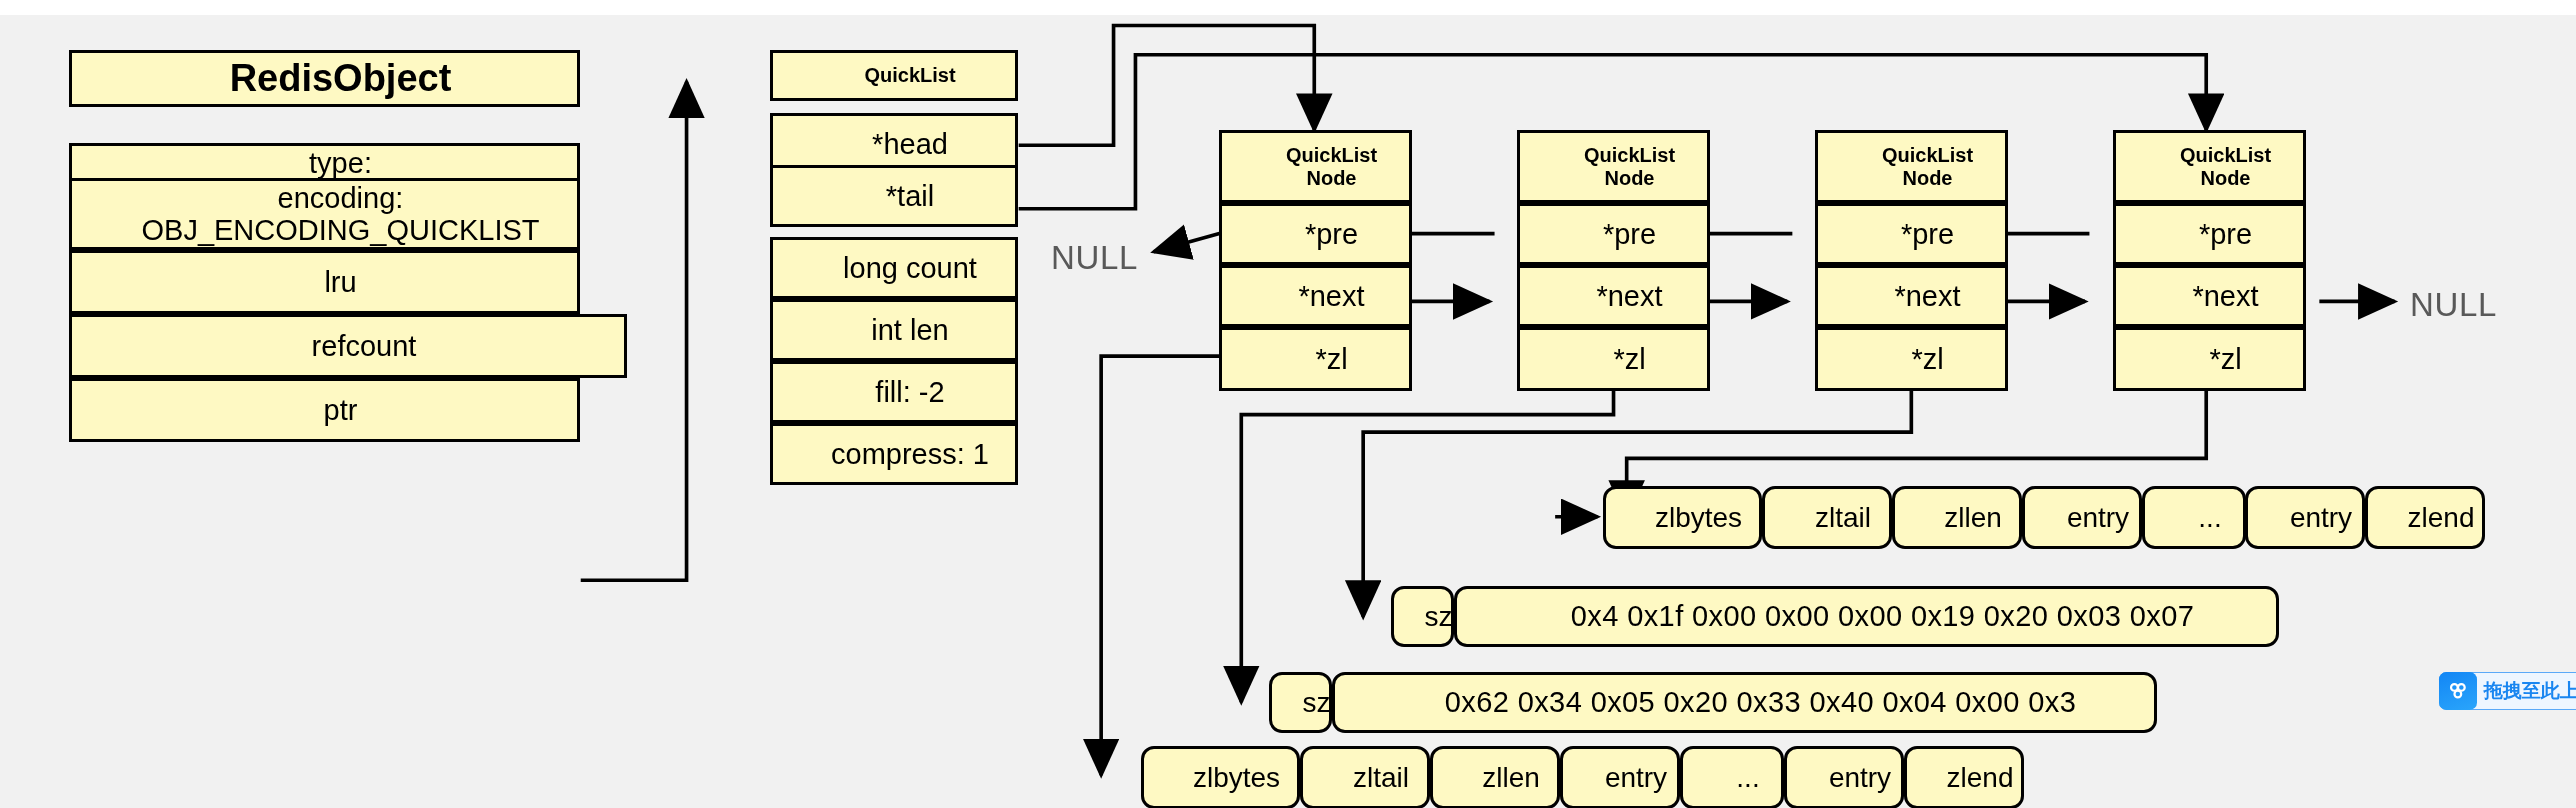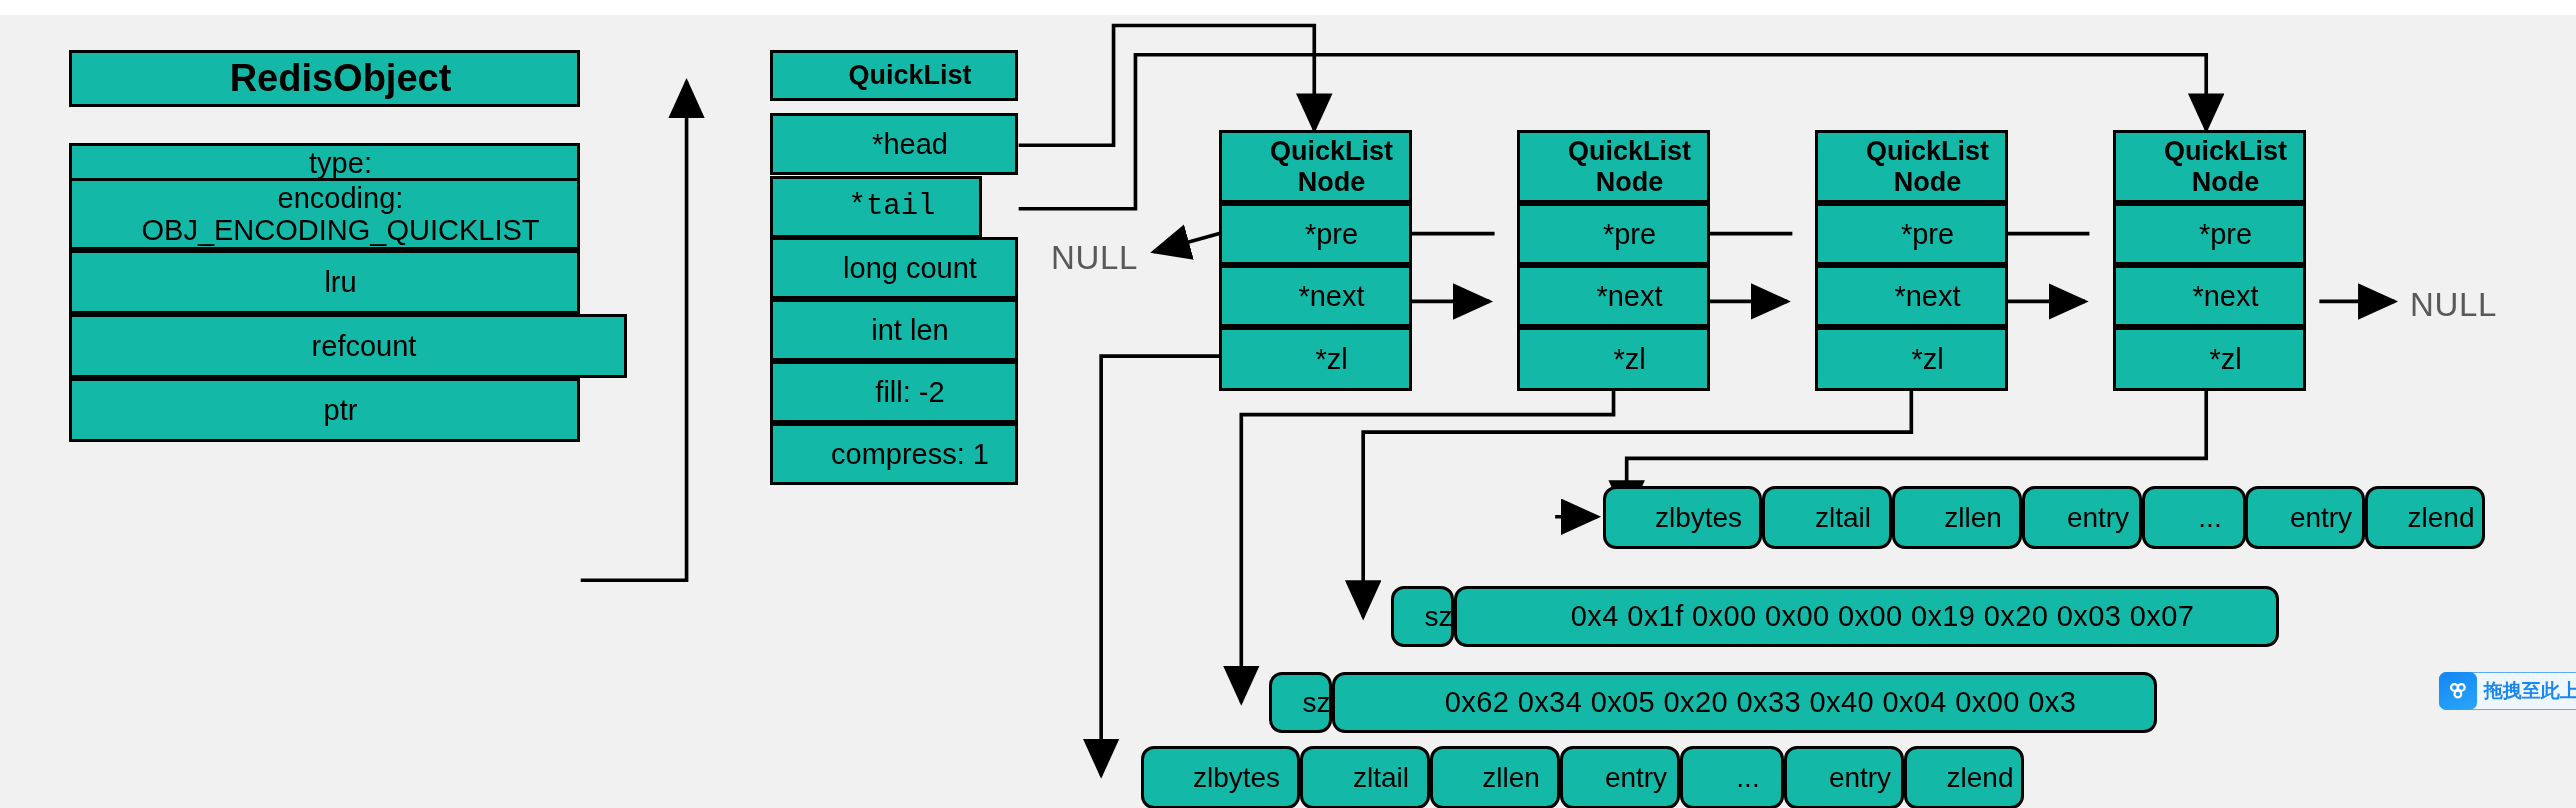--- a/index.html
+++ b/index.html
@@ -23,37 +23,37 @@
     background: #ffffff;
   }
   svg.layer {
     position: absolute;
     left: 0; top: 0;
     width: 2576px;
     height: 808px;
   }
   .cell {
     position: absolute;
-    background: #14b8a6;
+    background: #fef9c3;
     border: 3.7px solid #000000;
     box-sizing: border-box;
     display: flex;
     align-items: center;
     justify-content: center;
     text-align: center;
     color: #000000;
     line-height: 1.12;
     white-space: pre-line;
     padding-left: 32px;
   }
   .cell.rounded {
     border-radius: 13px;
   }
   .t-title { font-size: 38px; font-weight: bold; }
-  .t-node-title { font-size: 27px; font-weight: bold; }
+  .t-node-title { font-size: 20px; font-weight: bold; }
   .t-field { font-size: 29px; }
   .t-small { font-size: 28px; }
   .t-hex { font-size: 29px; letter-spacing: 0.4px; }
   .nulltext {
     position: absolute;
     color: #595959;
     font-size: 33px;
     letter-spacing: 0.7px;
   }
   
@@ -177,21 +177,21 @@
     <div class="cell t-field" style="left:69px; top:178px; width:511px; height:72px;">encoding:
 OBJ_ENCODING_QUICKLIST</div>
     <div class="cell t-field" style="left:69px; top:250px; width:511px; height:64px;">lru</div>
     <div class="cell t-field" style="left:69px; top:314px; width:558px; height:64px;">refcount</div>
     <div class="cell t-field" style="left:69px; top:378px; width:511px; height:64px;">ptr</div>
   </div>
 
   <div>
     <div class="cell t-node-title" style="left:770px; top:50px; width:248px; height:51px;">QuickList</div>
     <div class="cell t-field" style="left:770px; top:113px; width:248px; height:62px;">*head</div>
-    <div class="cell t-field" style="left:770px; top:176px; width:212px; height:62px;font-family:Liberation Mono, monospace;">*tail</div>
+    <div class="cell t-field" style="left:770px; top:165px; width:248px; height:62px;">*tail</div>
     <div class="cell t-field" style="left:770px; top:237px; width:248px; height:62px;">long count</div>
     <div class="cell t-field" style="left:770px; top:299px; width:248px; height:62px;">int len</div>
     <div class="cell t-field" style="left:770px; top:361px; width:248px; height:62px;">fill: -2</div>
     <div class="cell t-field" style="left:770px; top:423px; width:248px; height:62px;">compress: 1</div>
   </div>
 
   <div>
     <div class="cell t-node-title" style="left:1219px; top:130px; width:193px; height:73px;">QuickList
 Node</div>
     <div class="cell t-field" style="left:1219px; top:203px; width:193px; height:62px;">*pre</div>

